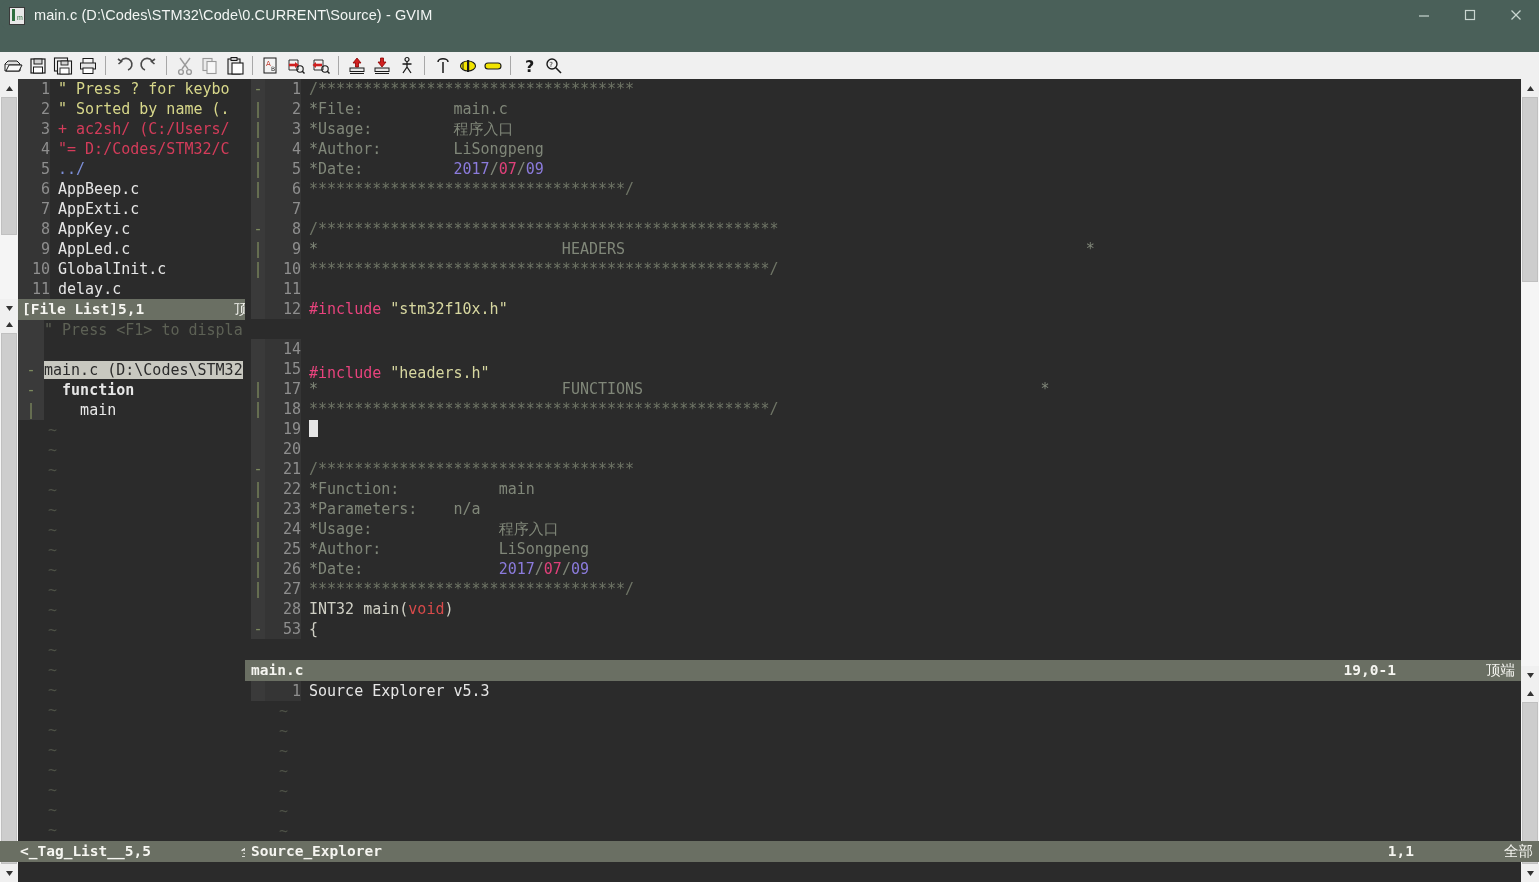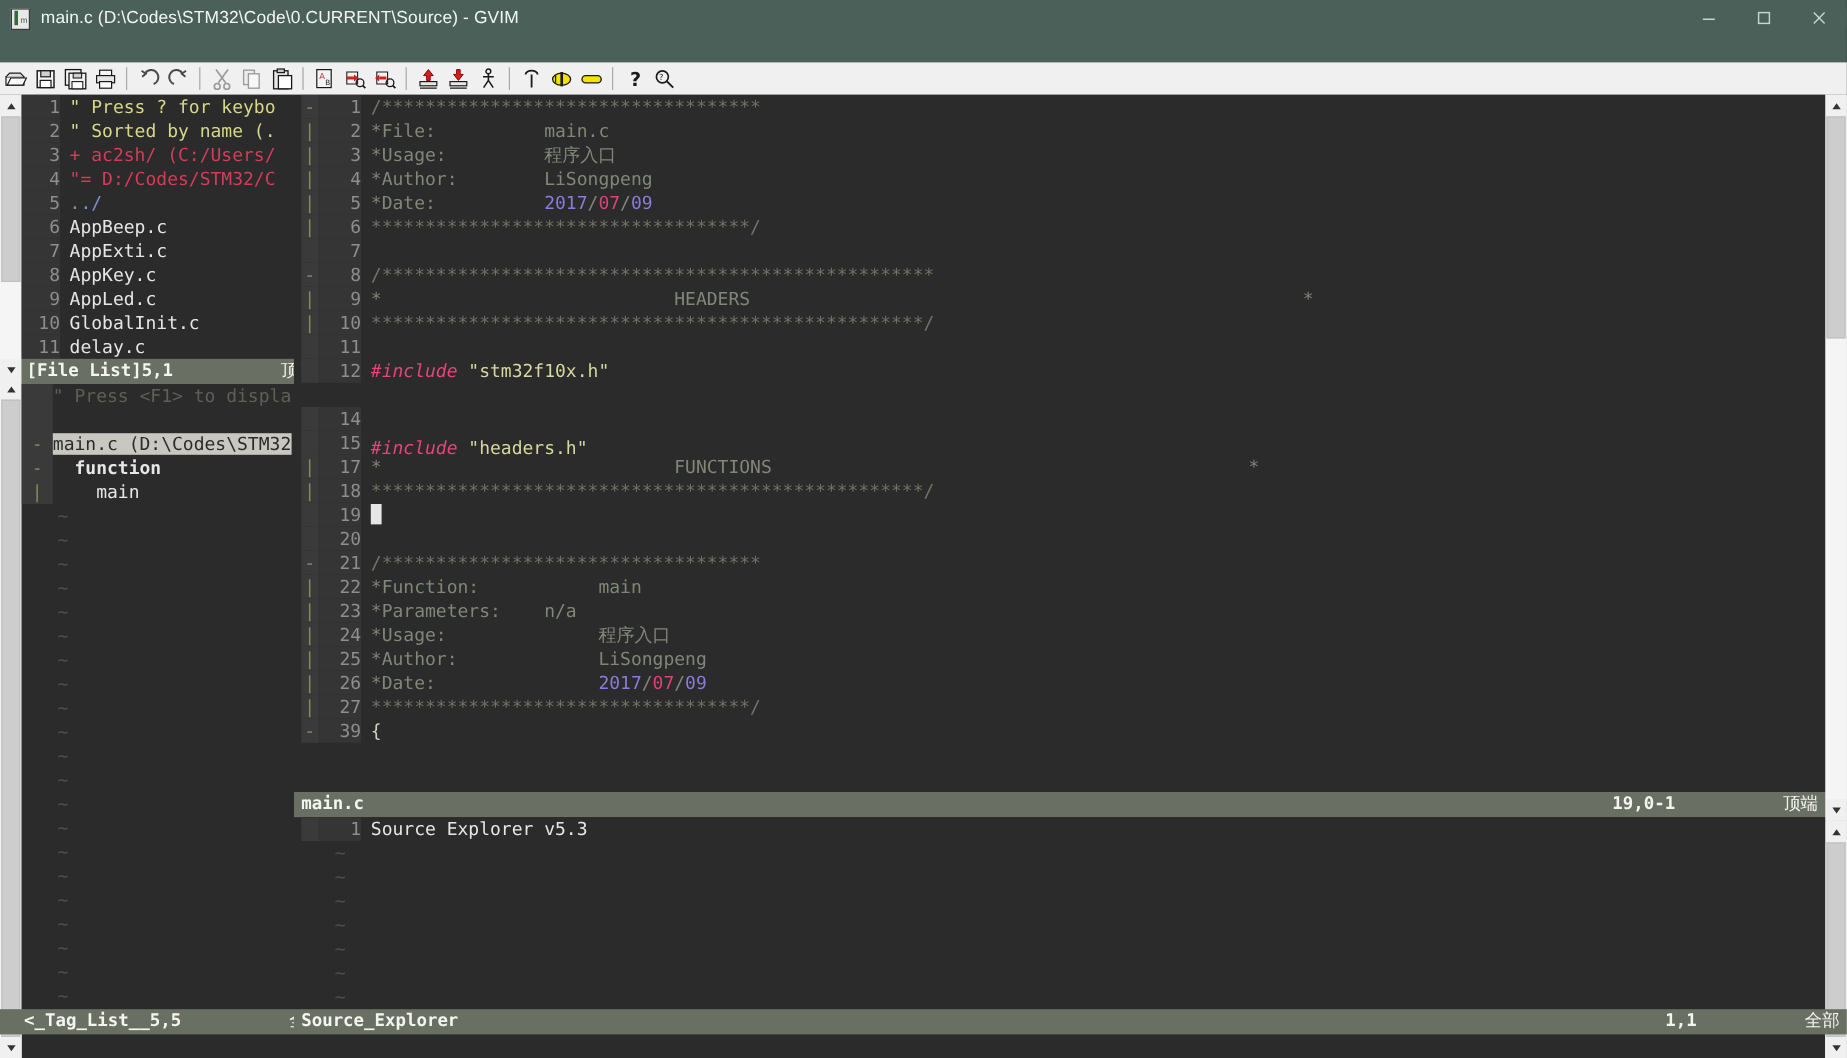--- a/index.html
+++ b/index.html
@@ -40,21 +40,21 @@
   
   .pane{position:absolute;background:#2b2b2b;overflow:hidden;}
   .codeline{height:20px;line-height:20px;white-space:pre;font-family:"DejaVu Sans Mono",monospace;font-size:15px;}
   .num{display:inline-block;width:40px;text-align:right;color:#8e8e8e;background:#353535;}
   .fold{display:inline-block;width:12px;color:#7d8a5e;background:#3a3a3a;text-align:center;}
   .gap{display:inline-block;width:8px;}
   .txt{color:#cfcfc4;}
   .c-comment{color:#6f7566;}
   .c-comment2{color:#808779;}
   .c-str{color:#d7d7a0;}
-  .c-pre{color:#e8437d;font-style:italic;}
+  .c-pre{color:#e8437d;}
   .c-type{color:#cfcfc4;}
   .c-kw{color:#d84a4a;}
   .c-num{color:#8b7bdc;}
   .c-num2{color:#e0407a;}
   .c-red{color:#d43c5a;}
   .c-yellow{color:#d7d78a;}
   .c-blue{color:#7d8fd8;}
   .c-white{color:#e6e6e6;}
   .c-dim{color:#5d6155;}
   .tilde{color:#4e5247;}
@@ -376,21 +376,22 @@
         <div class="codeline"><span class="fold" style="width: 14px;">|</span><span class="num" style="width: 36px;">18</span><span class="gap"></span><span class="c-comment">***************************************************/</span></div>
         <div class="codeline"><span class="fold" style="width: 14px;"> </span><span class="num" style="width: 36px;">19</span><span class="gap"></span><span class="cursor"></span></div>
         <div class="codeline"><span class="fold" style="width: 14px;"> </span><span class="num" style="width: 36px;">20</span><span class="gap"></span></div>
         <div class="codeline"><span class="fold" style="width: 14px;">-</span><span class="num" style="width: 36px;">21</span><span class="gap"></span><span class="c-comment">/***********************************</span></div>
         <div class="codeline"><span class="fold" style="width: 14px;">|</span><span class="num" style="width: 36px;">22</span><span class="gap"></span><span class="c-comment2">*Function:           main</span></div>
         <div class="codeline"><span class="fold" style="width: 14px;">|</span><span class="num" style="width: 36px;">23</span><span class="gap"></span><span class="c-comment2">*Parameters:    n/a</span></div>
         <div class="codeline"><span class="fold" style="width: 14px;">|</span><span class="num" style="width: 36px;">24</span><span class="gap"></span><span class="c-comment2">*Usage:              程序入口</span></div>
         <div class="codeline"><span class="fold" style="width: 14px;">|</span><span class="num" style="width: 36px;">25</span><span class="gap"></span><span class="c-comment2">*Author:             LiSongpeng</span></div>
         <div class="codeline"><span class="fold" style="width: 14px;">|</span><span class="num" style="width: 36px;">26</span><span class="gap"></span><span class="c-comment2">*Date:               </span><span class="c-num">2017</span><span class="c-comment2">/</span><span class="c-num2">07</span><span class="c-comment2">/</span><span class="c-num">09</span></div>
         <div class="codeline"><span class="fold" style="width: 14px;">|</span><span class="num" style="width: 36px;">27</span><span class="gap"></span><span class="c-comment">***********************************/</span></div>
-        <div class="codeline"><span class="fold" style="width: 14px;">-</span><span class="num" style="width: 36px;">39</span><span class="gap"></span><span class="c-type">{</span></div>
+        <div class="codeline"><span class="fold" style="width: 14px;"> </span><span class="num" style="width: 36px;">28</span><span class="gap"></span><span class="c-type">INT32 main(</span><span class="c-kw">void</span><span class="c-type">)</span></div>
+        <div class="codeline"><span class="fold" style="width: 14px;">-</span><span class="num" style="width: 36px;">53</span><span class="gap"></span><span class="c-type">{</span></div>
       </div>
     <div class="status" id="editor-status" style="left: 245px; top: 581px; width: 1276px; display: flex; align-items: center; padding-left: 6px; box-sizing: border-box;"><span class="st-file">main.c</span><span style="flex: 1 1 0%;"></span><span class="bold">19,0-1</span><span style="flex: 0 0 auto; width: 90px;"></span><span style="font-family: &quot;DejaVu Sans&quot;, sans-serif;">顶端</span><span style="width: 6px;"></span></div>
 
     <div class="pane" id="se-pane" style="left:251px;top:602px;width:1270px;height:160px;">
         <div class="codeline"><span class="fold" style="width: 14px;"> </span><span class="num" style="width: 36px;">1</span><span class="gap"></span><span class="c-white">Source Explorer v5.3</span></div>
         <div class="codeline"><span class="tilde" style="margin-left: 28px;">~</span></div>
         <div class="codeline"><span class="tilde" style="margin-left: 28px;">~</span></div>
         <div class="codeline"><span class="tilde" style="margin-left: 28px;">~</span></div>
         <div class="codeline"><span class="tilde" style="margin-left: 28px;">~</span></div>
         <div class="codeline"><span class="tilde" style="margin-left: 28px;">~</span></div>

